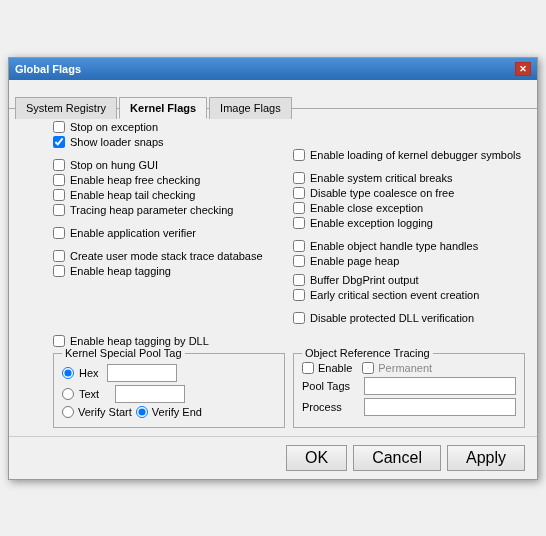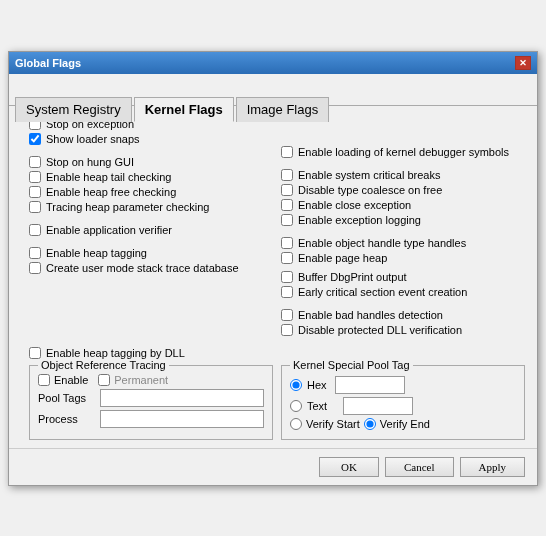--- a/index.html
+++ b/index.html
@@ -47,33 +47,34 @@
       background: #f0f0f0;
       padding: 6px 6px 0 6px;
       border-bottom: 1px solid #aaa;
     }
     .tab {
       padding: 4px 10px;
       border: 1px solid #aaa;
       background: #e0e0e0;
       cursor: pointer;
       margin-right: 2px;
-      font-size: 13px;
+      font-size: 11px;
       border-bottom: none;
       position: relative;
-      top: 17px;
+      top: 11px;
     }
     .tab.active {
       background: #f0f0f0;
       border-bottom: 1px solid #f0f0f0;
       z-index: 1;
       font-weight: bold;
     }
     .content {
       padding: 10px 12px 8px 20px;
+      margin-left: 24px;
     }
     .columns {
       display: flex;
       gap: 8px;
     }
     .col {
       flex: 1;
     }
     .checkbox-row {
       display: flex;
@@ -188,26 +189,25 @@
     }
     .footer {
       display: flex;
       justify-content: flex-end;
       padding: 8px 12px;
       gap: 6px;
       border-top: 1px solid #ccc;
     }
     .btn {
       padding: 3px 18px;
-      font-size: 11px;
+      font-size: 16px;
       border: 1px solid #999;
       background: linear-gradient(to bottom, #f5f5f5, #e0e0e0);
       cursor: pointer;
       min-width: 60px;
-      font-family: Liberation Serif, serif;
     }
     .left-col-checkboxes { margin-top: 2px; }
     .right-col { padding-top: 0; }
   </style>
 </head>
 <body>
 
 <div class="window">
 
   <div class="title-bar">
@@ -232,45 +232,45 @@
         <div class="checkbox-row">
           <input type="checkbox" id="show-loader-snaps" checked="" style="">
           <label for="show-loader-snaps">Show loader snaps</label>
         </div>
         <div class="section-gap"></div>
         <div class="checkbox-row">
           <input type="checkbox" id="stop-hung-gui" style="">
           <label for="stop-hung-gui">Stop on hung GUI</label>
         </div>
         <div class="checkbox-row">
+          <input type="checkbox" id="heap-free" style="">
+          <label for="heap-free">Enable heap free checking</label>
+        </div>
+        <div class="checkbox-row">
           <input type="checkbox" id="heap-tail" style="">
           <label for="heap-tail">Enable heap tail checking</label>
         </div>
         <div class="checkbox-row">
-          <input type="checkbox" id="heap-free" style="">
-          <label for="heap-free">Enable heap free checking</label>
-        </div>
-        <div class="checkbox-row">
           <input type="checkbox" id="heap-param" style="">
           <label for="heap-param">Tracing heap parameter checking</label>
         </div>
         <div class="section-gap"></div>
         <div class="checkbox-row">
           <input type="checkbox" id="app-verifier" style="">
           <label for="app-verifier">Enable application verifier</label>
         </div>
         <div class="section-gap"></div>
         <div class="checkbox-row">
+          <input type="checkbox" id="user-mode-stack" style="">
+          <label for="user-mode-stack">Create user mode stack trace database</label>
+        </div>
+        <div class="checkbox-row">
           <input type="checkbox" id="heap-tagging" style="">
           <label for="heap-tagging">Enable heap tagging</label>
         </div>
-        <div class="checkbox-row">
-          <input type="checkbox" id="user-mode-stack" style="">
-          <label for="user-mode-stack">Create user mode stack trace database</label>
-        </div>
       </div>
 
       <div class="col right-col">
         <div class="section-gap" style="height:30px;"></div>
         <div class="checkbox-row">
           <input type="checkbox" id="load-kernel-dbg" style="">
           <label for="load-kernel-dbg">Enable loading of kernel debugger symbols</label>
         </div>
         <div class="section-gap"></div>
         <div class="checkbox-row">
@@ -301,78 +301,74 @@
         <div class="section-gap-sm"></div>
         <div class="checkbox-row">
           <input type="checkbox" id="dbgprint" style="">
           <label for="dbgprint">Buffer DbgPrint output</label>
         </div>
         <div class="checkbox-row">
           <input type="checkbox" id="early-critical" style="">
           <label for="early-critical">Early critical section event creation</label>
         </div>
         <div class="section-gap"></div>
-        <div class="checkbox-row">
-          <input type="checkbox" id="bad-handles" style="">
-          <label for="bad-handles">Enable bad handles detection</label>
-        </div>
         <div class="checkbox-row">
           <input type="checkbox" id="protected-dll" style="">
           <label for="protected-dll">Disable protected DLL verification</label>
         </div>
       </div>
     </div>
 
     <div style="margin-top:8px;">
       <div class="checkbox-row">
         <input type="checkbox" id="heap-tagging-dll" style="">
         <label for="heap-tagging-dll">Enable heap tagging by DLL</label>
       </div>
 
       <div class="bottom-section">
+
+        <div class="group-box">
+          <span class="group-box-title">Kernel Special Pool Tag</span>
+          <div style="height:6px;"></div>
+          <div class="radio-row">
+            <input type="radio" name="pool-tag" id="hex-radio" checked="" style="">
+            <label for="hex-radio">Hex</label>
+            <input type="text" style="margin-left: 8px; width: 70px; height: 18px; border: 1px solid rgb(153, 153, 153);">
+          </div>
+          <div class="radio-row">
+            <input type="radio" name="pool-tag" id="text-radio" style="">
+            <label for="text-radio">Text</label>
+            <input type="text" style="margin-left: 16px; width: 70px; height: 18px; border: 1px solid rgb(153, 153, 153);">
+          </div>
+          <div class="verify-row">
+            <input type="radio" name="pool-tag" id="verify-start-radio" style="">
+            <label for="verify-start-radio">Verify Start</label>
+            <input type="radio" name="verify-end-radio" id="verify-end-radio" checked="" style="">
+            <label for="verify-end-radio">Verify End</label>
+          </div>
+        </div>
 
         <div class="group-box">
           <span class="group-box-title">Object Reference Tracing</span>
           <div style="height:4px;"></div>
           <div class="enable-row">
             <input type="checkbox" id="obj-enable" style="">
             <label for="obj-enable">Enable</label>
             <input type="checkbox" id="obj-permanent" style="margin-left: 6px;">
             <label for="obj-permanent" class="permanent-cb">Permanent</label>
           </div>
           <div class="obj-ref-row">
             <label>Pool Tags</label>
             <input type="text" style="flex: 1 1 0%; height: 18px; border: 1px solid rgb(153, 153, 153); margin-left: 4px;">
           </div>
           <div class="obj-ref-row">
             <label>Process</label>
             <input type="text" style="flex: 1 1 0%; height: 18px; border: 1px solid rgb(153, 153, 153); margin-left: 4px;">
           </div>
         </div>
-
-        <div class="group-box">
-          <span class="group-box-title">Kernel Special Pool Tag</span>
-          <div style="height:6px;"></div>
-          <div class="radio-row">
-            <input type="radio" name="pool-tag" id="hex-radio" checked="" style="">
-            <label for="hex-radio">Hex</label>
-            <input type="text" style="margin-left: 8px; width: 70px; height: 18px; border: 1px solid rgb(153, 153, 153);">
-          </div>
-          <div class="radio-row">
-            <input type="radio" name="pool-tag" id="text-radio" style="">
-            <label for="text-radio">Text</label>
-            <input type="text" style="margin-left: 16px; width: 70px; height: 18px; border: 1px solid rgb(153, 153, 153);">
-          </div>
-          <div class="verify-row">
-            <input type="radio" name="pool-tag" id="verify-start-radio" style="">
-            <label for="verify-start-radio">Verify Start</label>
-            <input type="radio" name="verify-end-radio" id="verify-end-radio" checked="" style="">
-            <label for="verify-end-radio">Verify End</label>
-          </div>
-        </div>
       </div>
     </div>
   </div>
 
   <div class="footer">
     <button class="btn">OK</button>
     <button class="btn">Cancel</button>
     <button class="btn">Apply</button>
   </div>
 </div>

